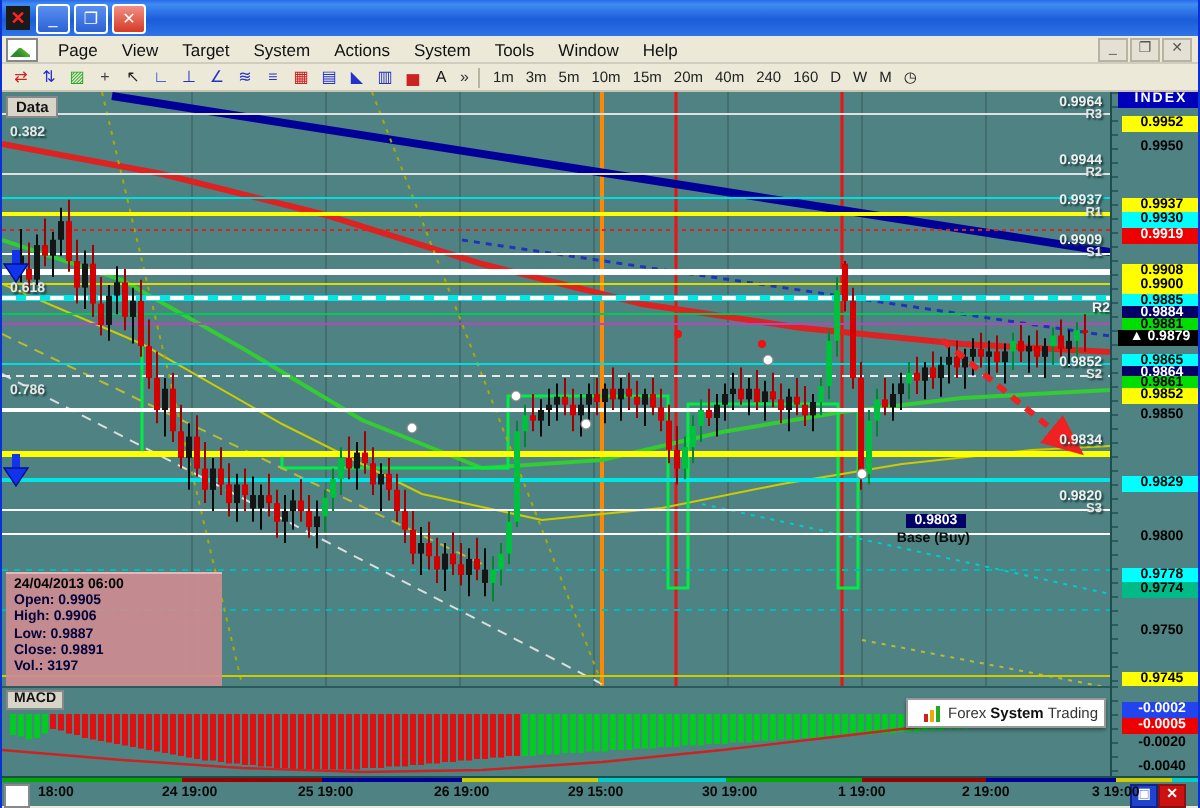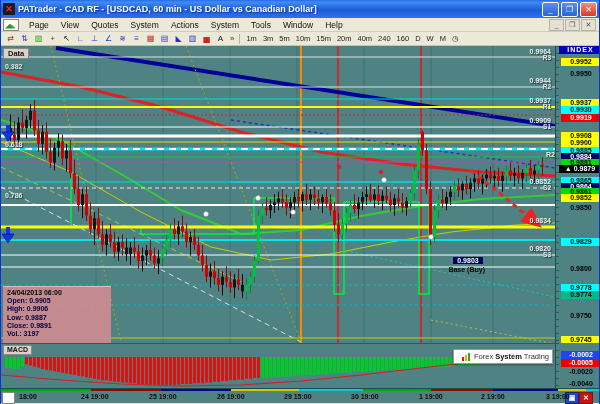--- a/index.html
+++ b/index.html
@@ -69,31 +69,30 @@
   .mdi-close{left:578px;background:#cc1111;border:1px solid #881111;}
   .bluearrow{position:absolute;left:548px;width:14px;height:18px;}
   .bottom-border{height:4px;background:#d4d0c8;border-top:1px solid #aaa;}
 </style>
 </head>
 <body>
 
 <div class="window">
   <div class="titlebar">
     <span class="app-icon">✕</span>
-    <span class="title">PATrader - CAD RF - [USDCAD, 60 min - US Dollar vs Canadian Dollar]</span>
     <span class="winbtns">
       <span class="wb">_</span>
       <span class="wb">❐</span>
       <span class="wb close">✕</span>
     </span>
   </div>
 
   <div class="menubar">
     <span class="micon"></span>
-    <span id="menu-items"><span class="mitem">Page</span><span class="mitem">View</span><span class="mitem">Quotes</span><span class="mitem">System</span><span class="mitem">Actions</span><span class="mitem">System</span><span class="mitem">Tools</span><span class="mitem">Window</span><span class="mitem">Help</span></span>
+    <span id="menu-items"><span class="mitem">Page</span><span class="mitem">View</span><span class="mitem">Target</span><span class="mitem">System</span><span class="mitem">Actions</span><span class="mitem">System</span><span class="mitem">Tools</span><span class="mitem">Window</span><span class="mitem">Help</span></span>
     <span class="mdibtns">
       <span class="mdib">_</span>
       <span class="mdib">❐</span>
       <span class="mdib">✕</span>
     </span>
   </div>
 
   <div class="toolbar" id="toolbar">
       <span class="tbtn" style="color: rgb(204, 34, 34);">⇄</span>
       <span class="tbtn" style="color: rgb(34, 51, 204);">⇅</span>

